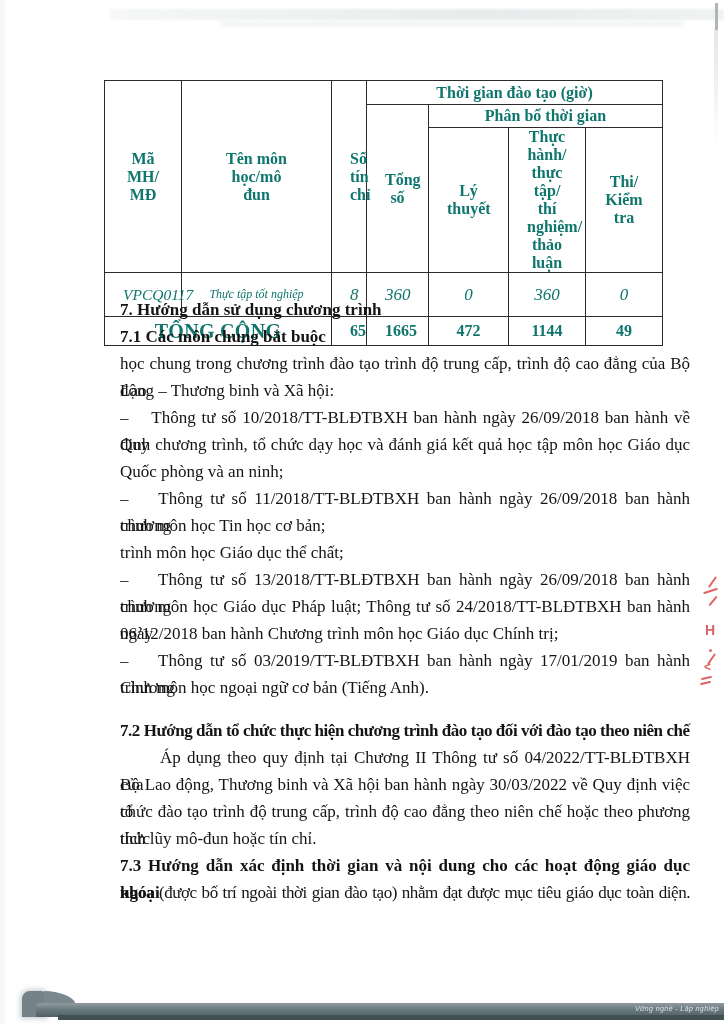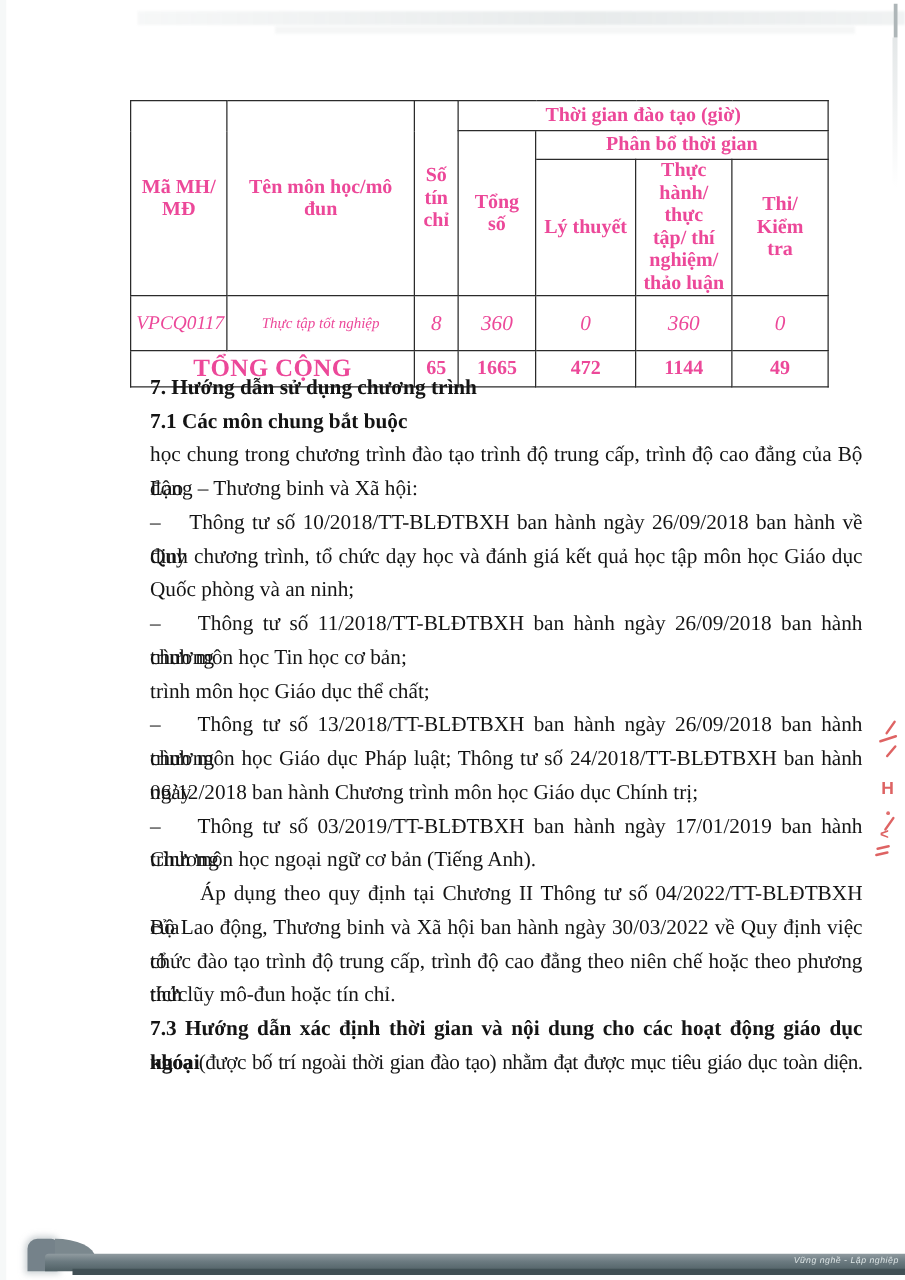--- a/index.html
+++ b/index.html
@@ -21,21 +21,21 @@
     background:#aeb6b8;}
   .right-edge-fade{position:absolute; left:714px; top:30px; width:4px; height:120px;
     background:linear-gradient(rgba(176,186,188,.35),rgba(176,186,188,0));}
   
   table.curr{
     position:absolute; left:104px; top:80px; width:558px;
     border-collapse:collapse; table-layout:fixed;
   }
   table.curr th, table.curr td{
     border:1.6px solid #2b2b2b; text-align:center; vertical-align:middle;
-    padding:0 4px; color:#ec4899;
+    padding:0 18px; color:#0f766e;
   }
   table.curr th{font-weight:bold; font-size:16px; line-height:18px; white-space:pre-line;}
   .r-group1{height:24px;} .r-group2{height:23px;} .r-heads{height:94px;}
   .r-data{height:44px;font-style:italic;} .r-total{height:29px;}
   td.code{font-size:15.5px;}
   td.subject{font-size:12px; text-align:left; padding-left:5px;}
   td.num{font-size:17px;}
   .r-total td{font-weight:bold; font-size:16px;}
   .r-total td.label{font-size:20px; letter-spacing:.3px;}
   
@@ -144,20 +144,21 @@
     <div class="ln j">định chương trình, tổ chức dạy học và đánh giá kết quả học tập môn học Giáo dục</div>
     <div class="ln w">Quốc phòng và an ninh;</div>
     <div class="ln j">–&nbsp;&nbsp;&nbsp; Thông tư số 11/2018/TT-BLĐTBXH ban hành ngày 26/09/2018 ban hành chương</div>
     <div class="ln w">trình môn học Tin học cơ bản;</div>
     <div class="ln w">trình môn học Giáo dục thể chất;</div>
     <div class="ln j">–&nbsp;&nbsp;&nbsp; Thông tư số 13/2018/TT-BLĐTBXH ban hành ngày 26/09/2018 ban hành chương</div>
     <div class="ln j">trình môn học Giáo dục Pháp luật; Thông tư số 24/2018/TT-BLĐTBXH ban hành ngày</div>
     <div class="ln w">06/12/2018 ban hành Chương trình môn học Giáo dục Chính trị;</div>
     <div class="ln j">–&nbsp;&nbsp;&nbsp; Thông tư số 03/2019/TT-BLĐTBXH ban hành ngày 17/01/2019 ban hành Chương</div>
     <div class="ln w">trình môn học ngoại ngữ cơ bản (Tiếng Anh).</div>
+    <div class="ln h tight gap">7.2 Hướng dẫn tổ chức thực hiện chương trình đào tạo đối với đào tạo theo niên chế</div>
     <div class="ln j ind2">Áp dụng theo quy định tại Chương II Thông tư số 04/2022/TT-BLĐTBXH của</div>
     <div class="ln j">Bộ Lao động, Thương binh và Xã hội ban hành ngày 30/03/2022 về Quy định việc tổ</div>
     <div class="ln j">chức đào tạo trình độ trung cấp, trình độ cao đẳng theo niên chế hoặc theo phương thức</div>
     <div class="ln w">tích lũy mô-đun hoặc tín chỉ.</div>
     <div class="ln h j">7.3 Hướng dẫn xác định thời gian và nội dung cho các hoạt động giáo dục ngoại</div>
     <div class="ln j tight"><span class="h">khóa</span><span> (được bố trí ngoài thời gian đào tạo) nhằm đạt được mục tiêu giáo dục toàn diện.</span></div>
   </div>
 
   <div class="pen" style="left:706px; top:581px; width:13px; transform:rotate(-55deg);"></div>
   <div class="pen" style="left:703px; top:590px; width:15px; transform:rotate(-18deg);"></div>

